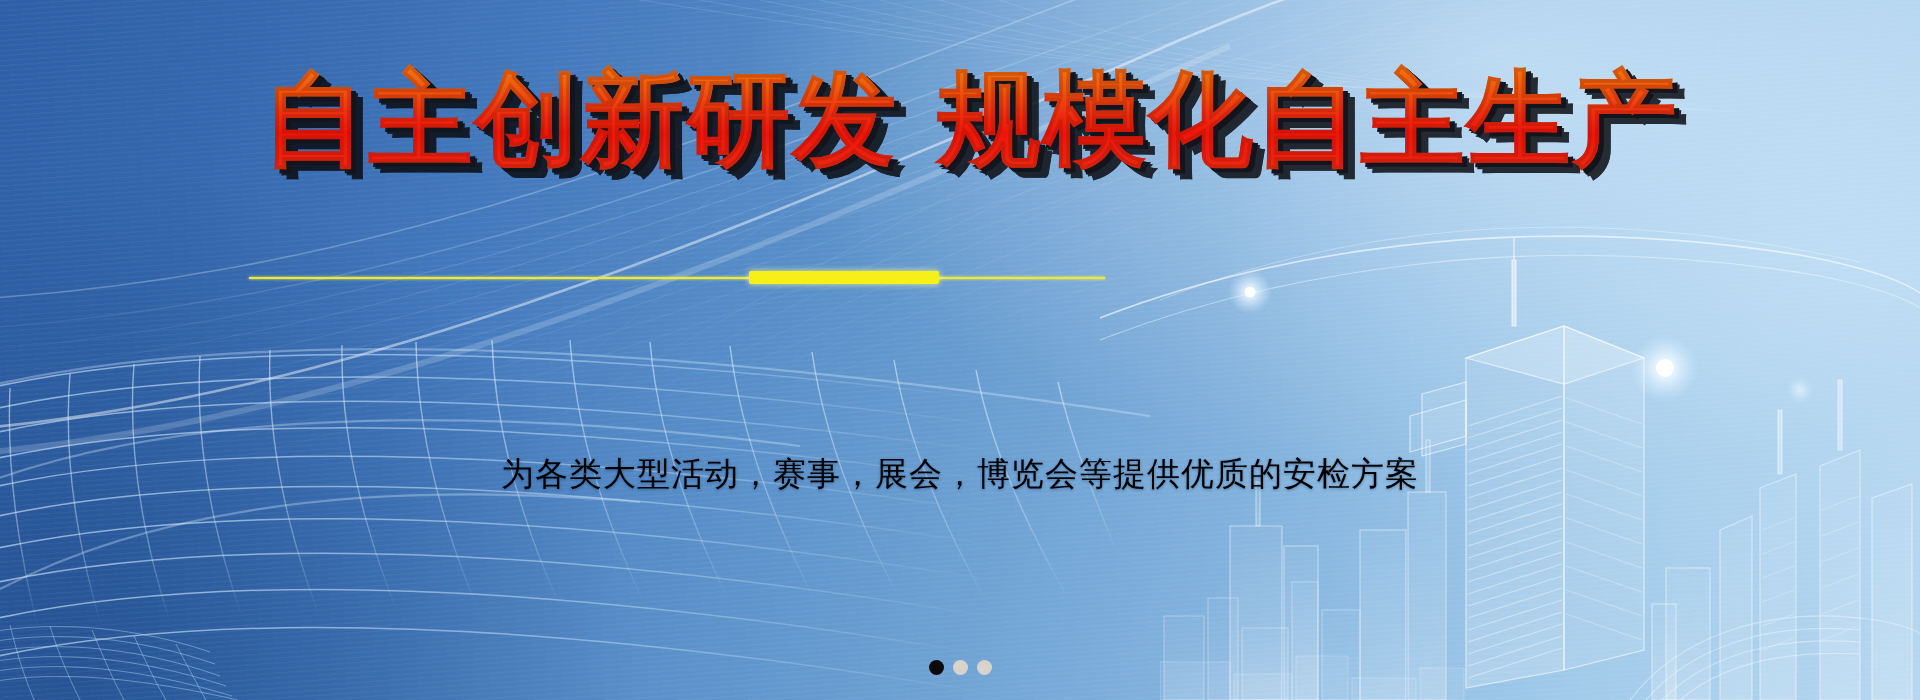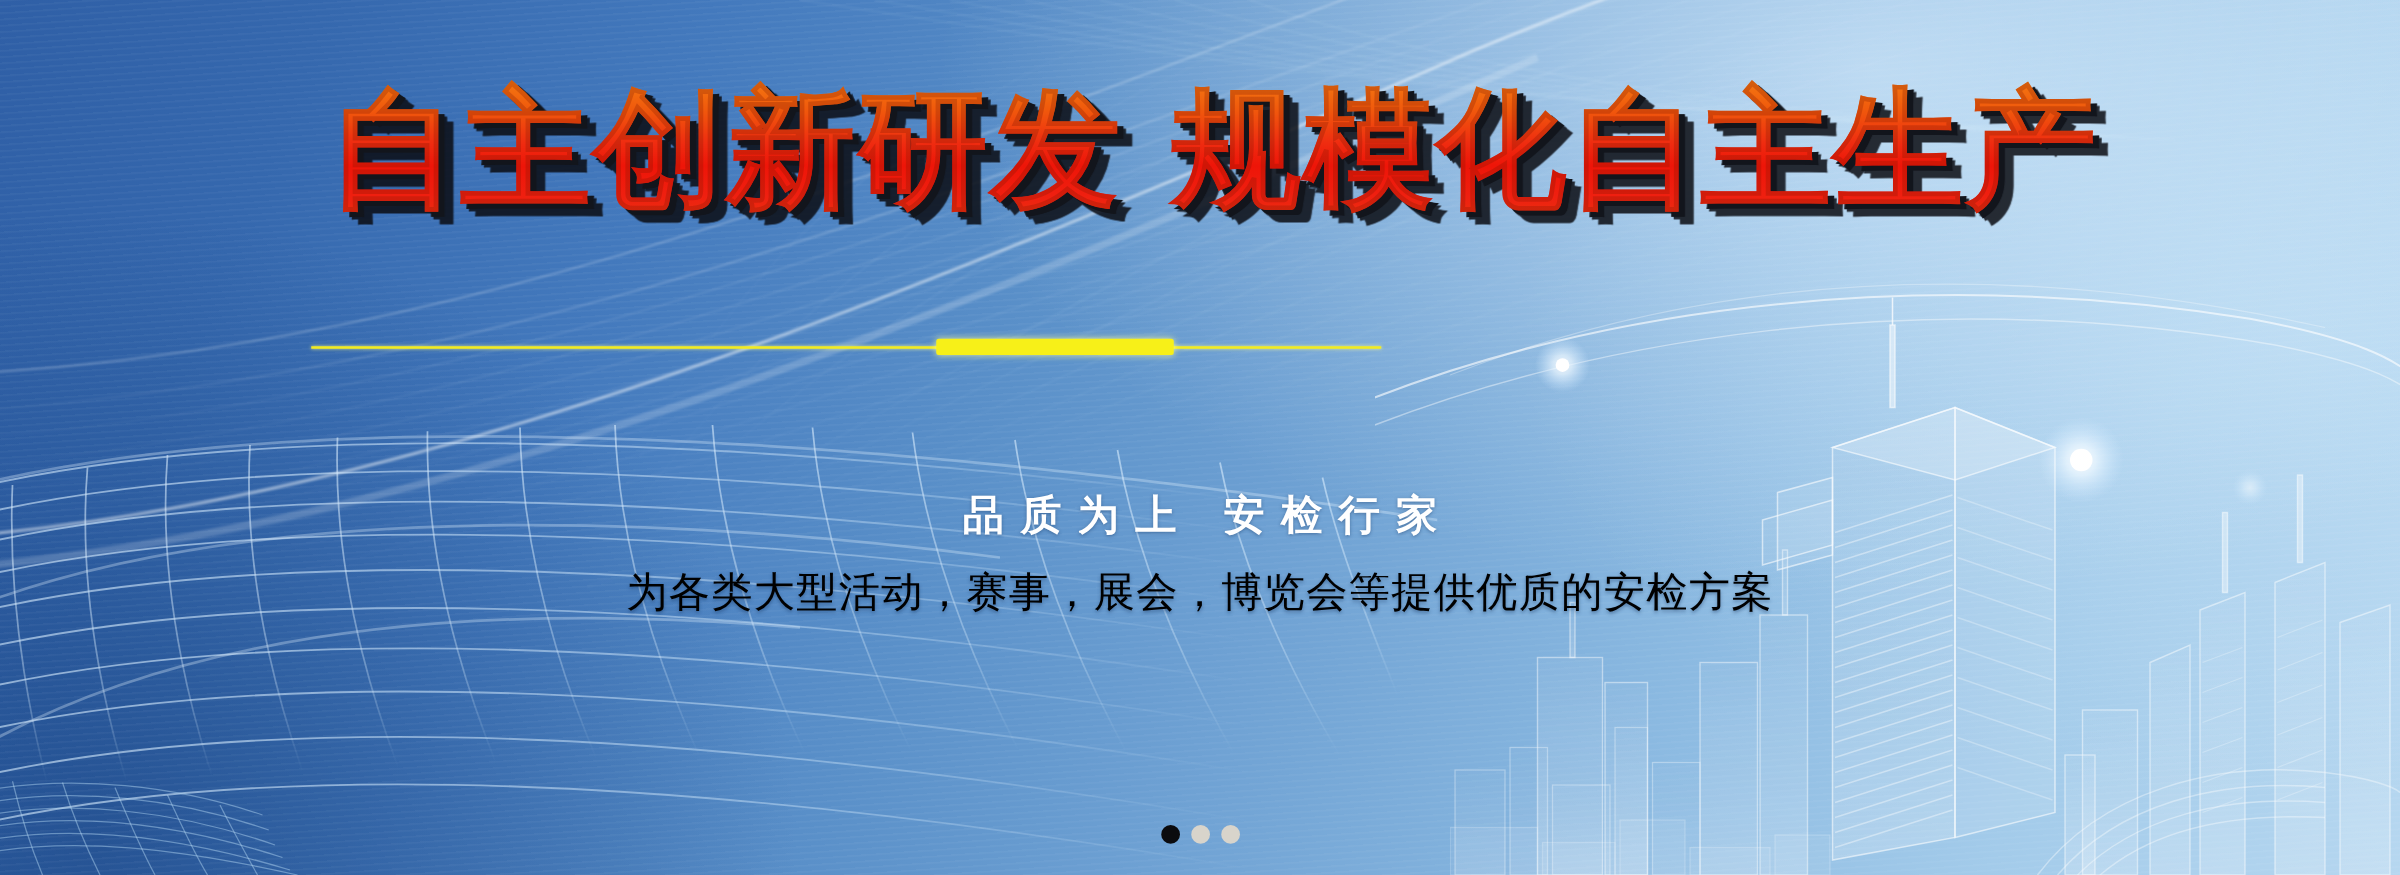--- a/index.html
+++ b/index.html
@@ -476,21 +476,20 @@
 
     <div class="headline">
       <span class="headline-text">自主创新研发 规模化自主生产</span>
     </div>
 
     <div class="divider">
       <div class="divider-hairline"></div>
       <div class="divider-bar"></div>
     </div>
 
-    <div class="slogan">品质为上  安检行家</div>
 
     <div class="tagline">为各类大型活动，赛事，展会，博览会等提供优质的安检方案</div>
 
     <div class="dots">
       <span class="dot active"></span>
       <span class="dot"></span>
       <span class="dot"></span>
     </div>
 
   </div>

